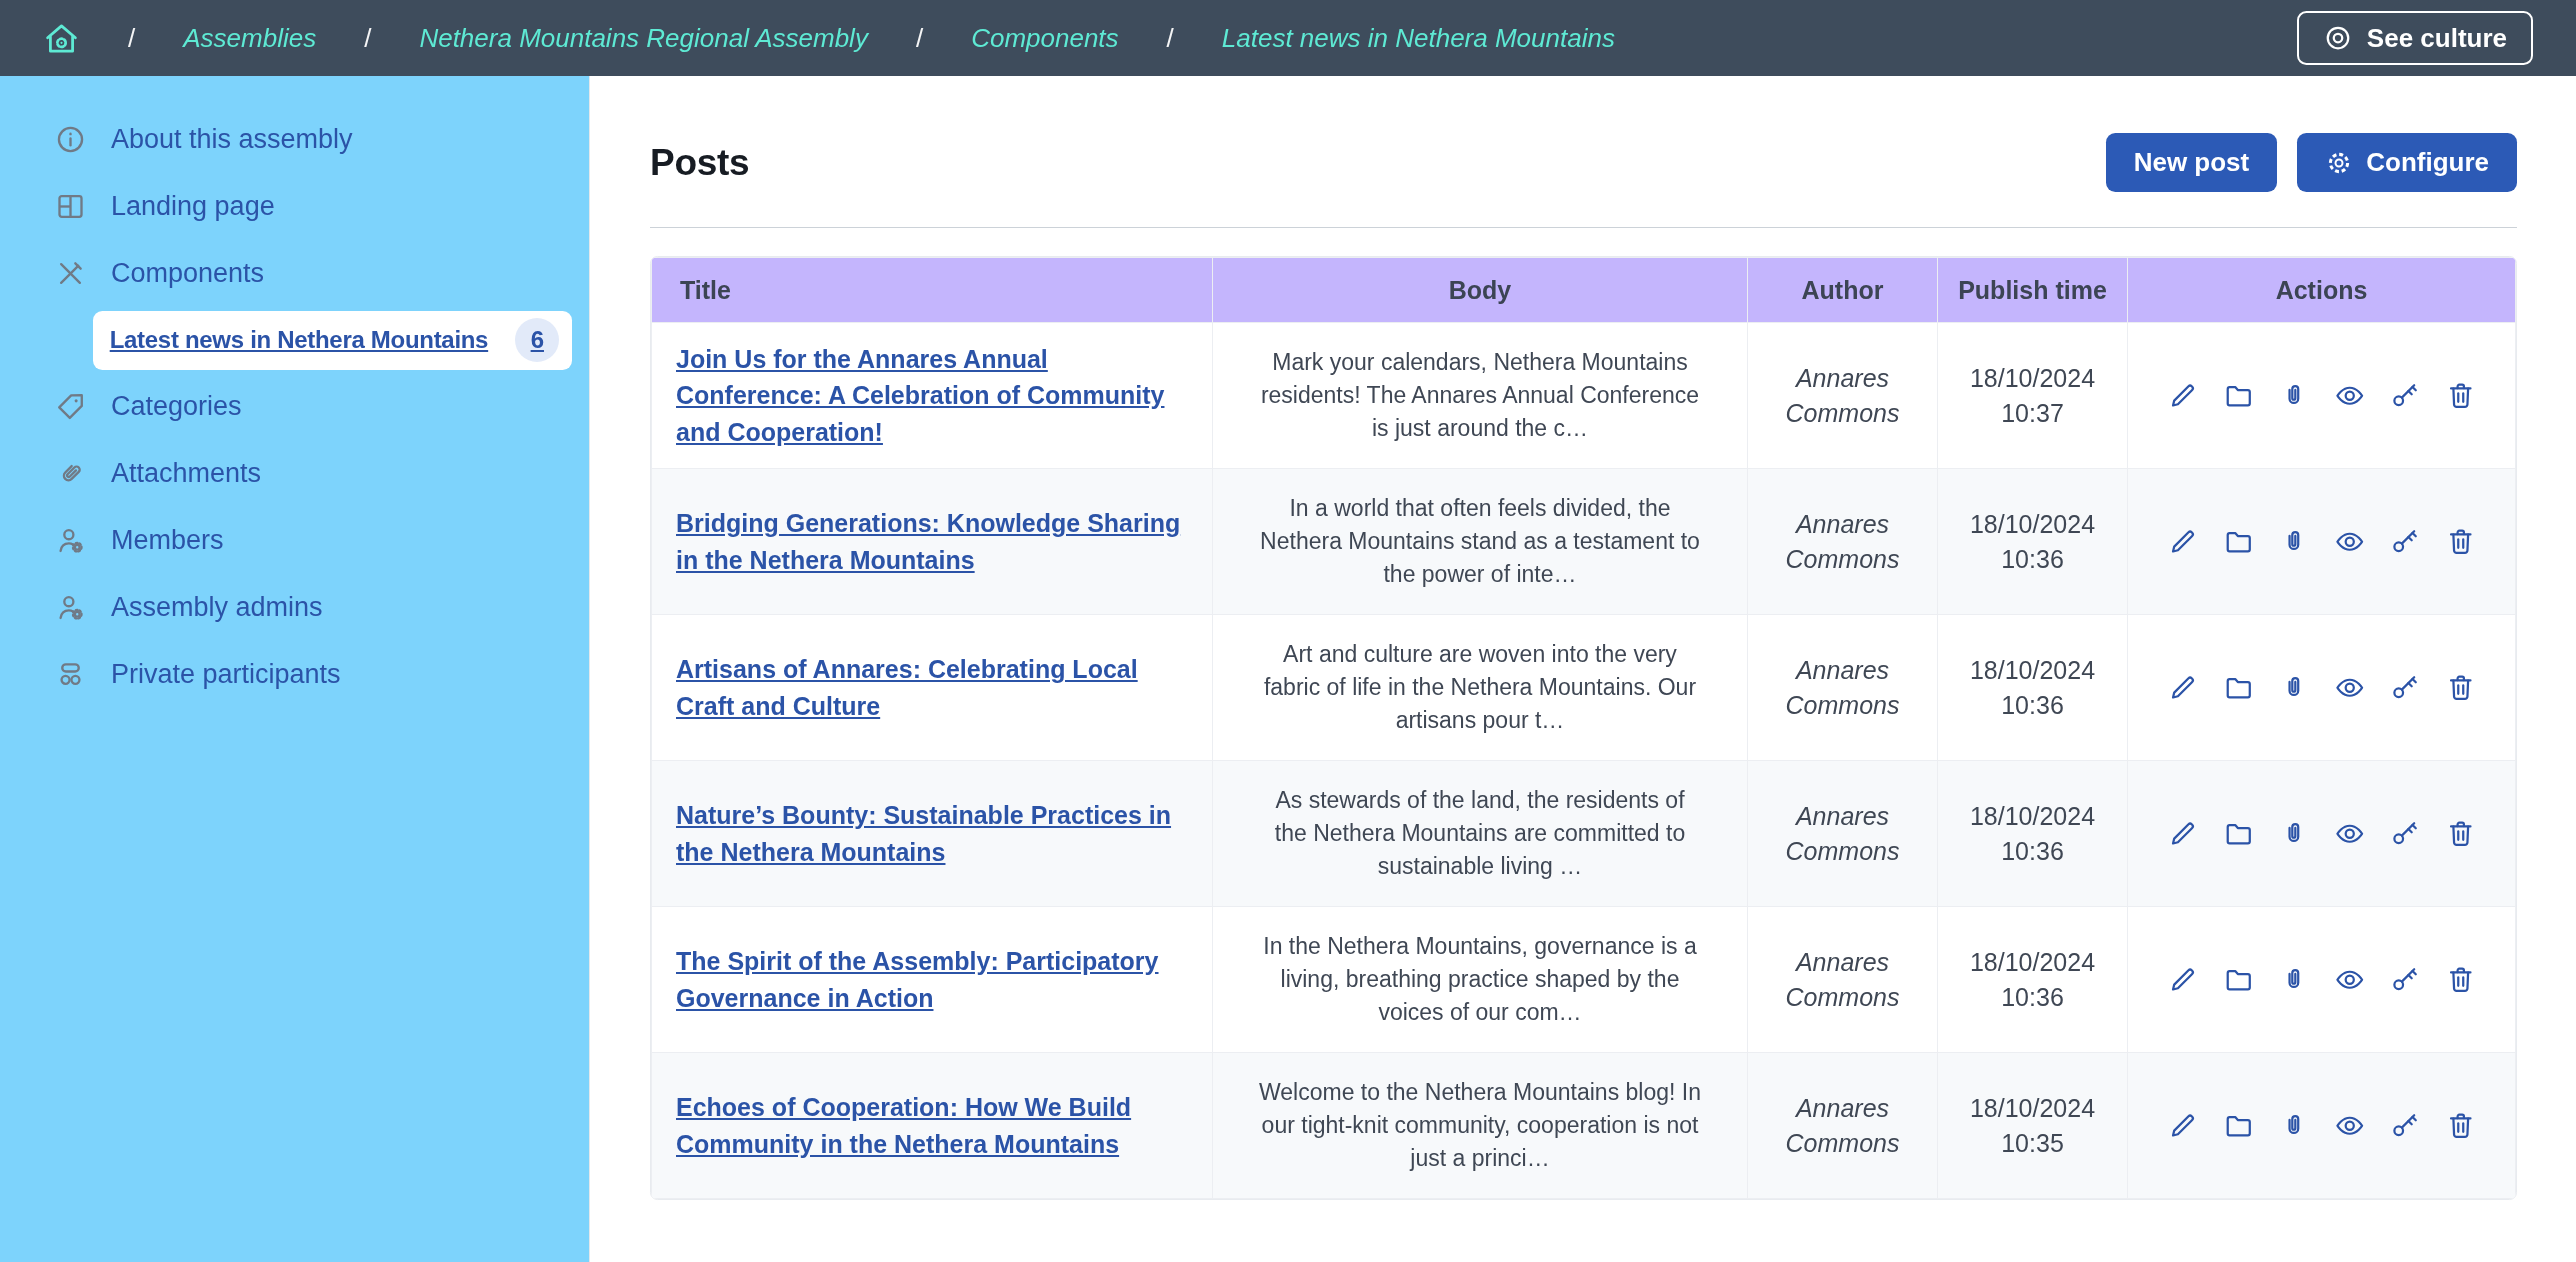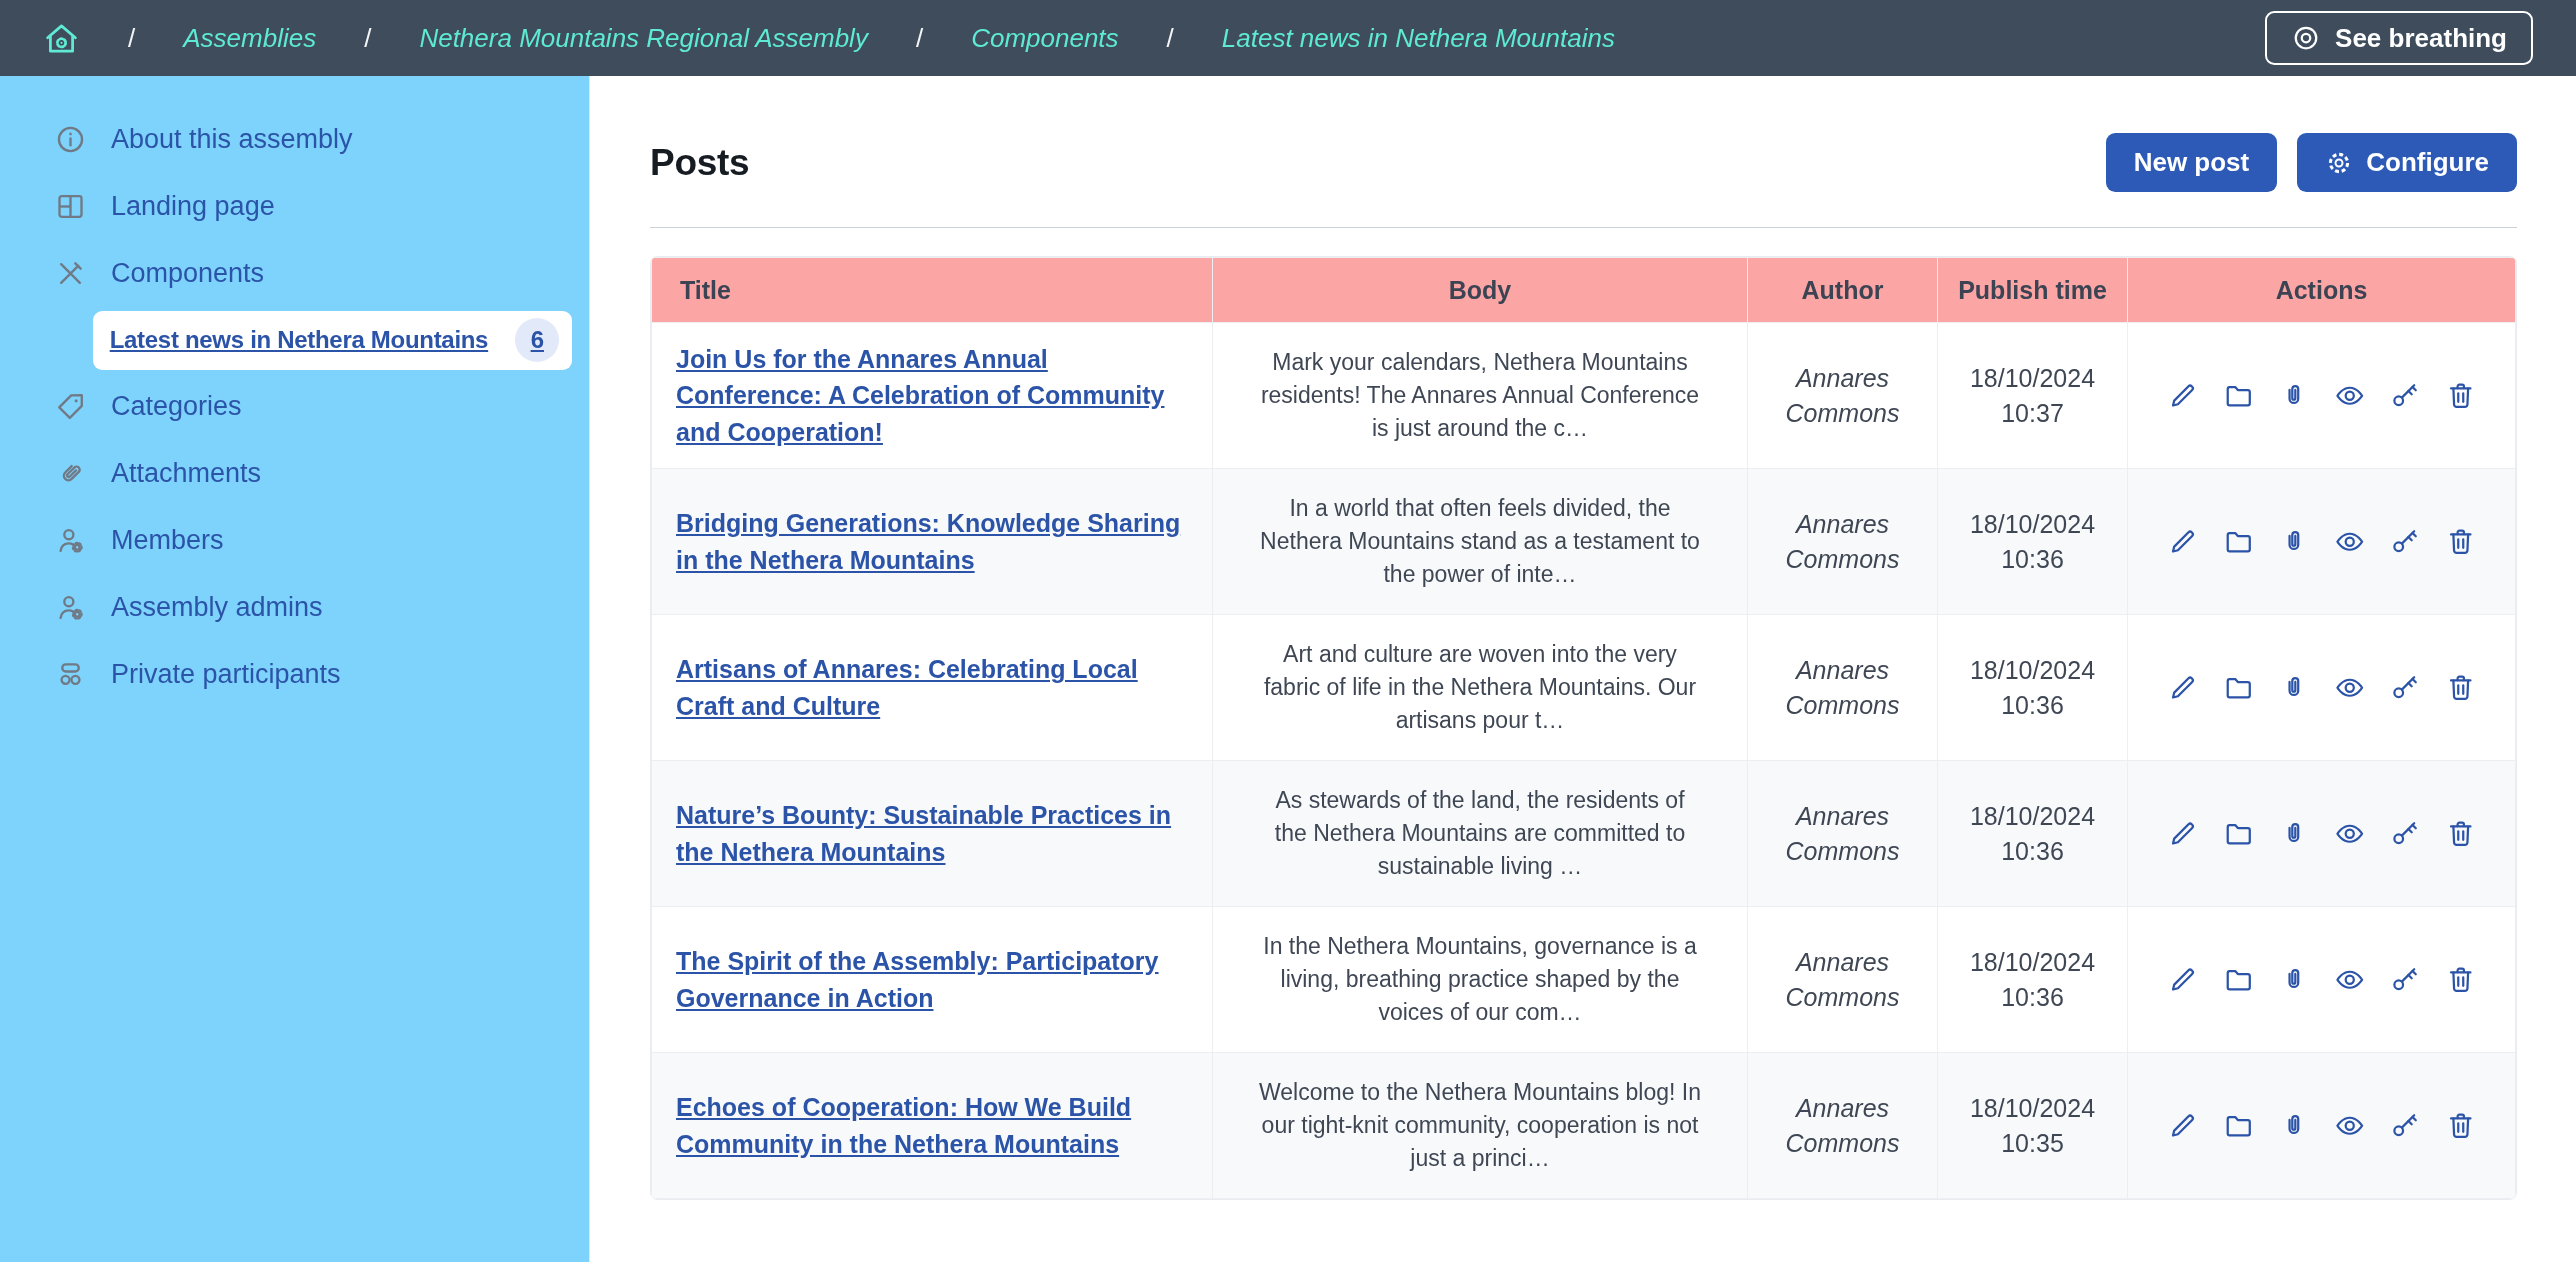--- a/index.html
+++ b/index.html
@@ -67,21 +67,21 @@
     display:inline-flex; align-items:center; gap:13px; cursor:pointer;
   }
   .btn svg { width:28px; height:28px; }
   .rule { border:none; border-top:1.9px solid #ccd2d8; margin:35px 0 0; }
 
   
   .table-wrap { margin-top:28px; border:1.9px solid #e8ebef; border-radius:7.4px; overflow:hidden; }
   table { width:100%; border-collapse:collapse; table-layout:fixed; }
   col.c1{width:561px} col.c2{width:535px} col.c3{width:190px} col.c4{width:190px} col.c5{width:auto}
   th {
-    background:#fca5a5; height:65px; font-size:25px; font-weight:700; color:#3c4454;
+    background:#c4b5fd; height:65px; font-size:25px; font-weight:700; color:#3c4454;
     border:1.9px solid #eceef2; text-align:center;
   }
   th.left { text-align:left; padding-left:28px; }
   td { border:1.9px solid #eceef2; height:146px; vertical-align:middle; color:#3f4754; }
   tbody tr.alt { background:#f7f9fb; }
   td.c-title { padding:16.7px 28px 16.7px 24px; }
   .post-link { color:#2b53a7; font-weight:700; font-size:25px; line-height:1.45; text-decoration:underline; }
   td.c-body { padding:13px 46px; text-align:center; font-size:23px; line-height:1.44; }
   td.c-author { text-align:center; font-size:25px; line-height:1.4; padding:0 16.7px;font-style:italic; }
   td.c-publish { text-align:center; font-size:25px; line-height:1.4; }
@@ -183,21 +183,21 @@
     <a href="#">Nethera Mountains Regional Assembly</a>
     <span class="sep">/</span>
     <a href="#">Components</a>
     <span class="sep">/</span>
     <a href="#">Latest news in Nethera Mountains</a>
   </nav>
   <button class="see-btn">
     <svg viewBox="0 0 32 32" width="30" height="30">
         <use href="#i-target"></use>
       </svg>
-    <span>See breathing</span>
+    <span>See culture</span>
   </button>
 </header>
 
 <div class="shell">
 
   <nav class="sidebar">
     <a class="side-item" href="#">
       <svg viewBox="0 0 36 36" width="33" height="33">
           <use href="#i-info"></use>
         </svg>

